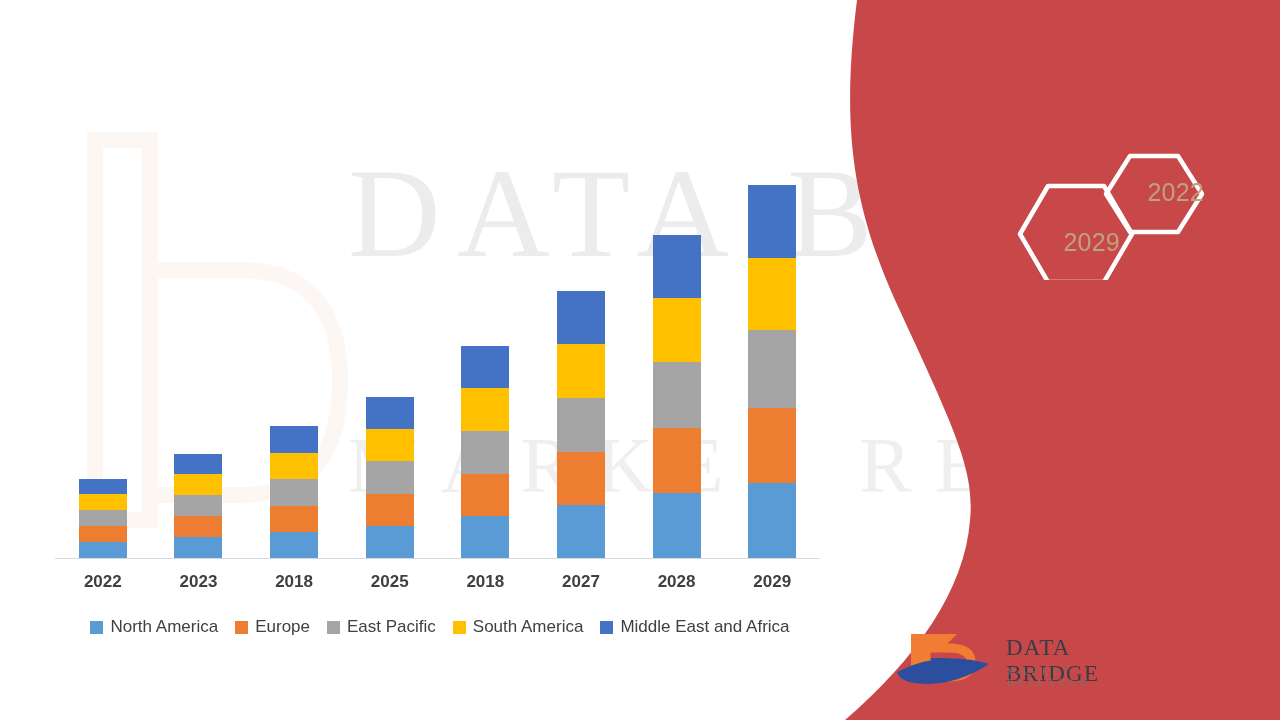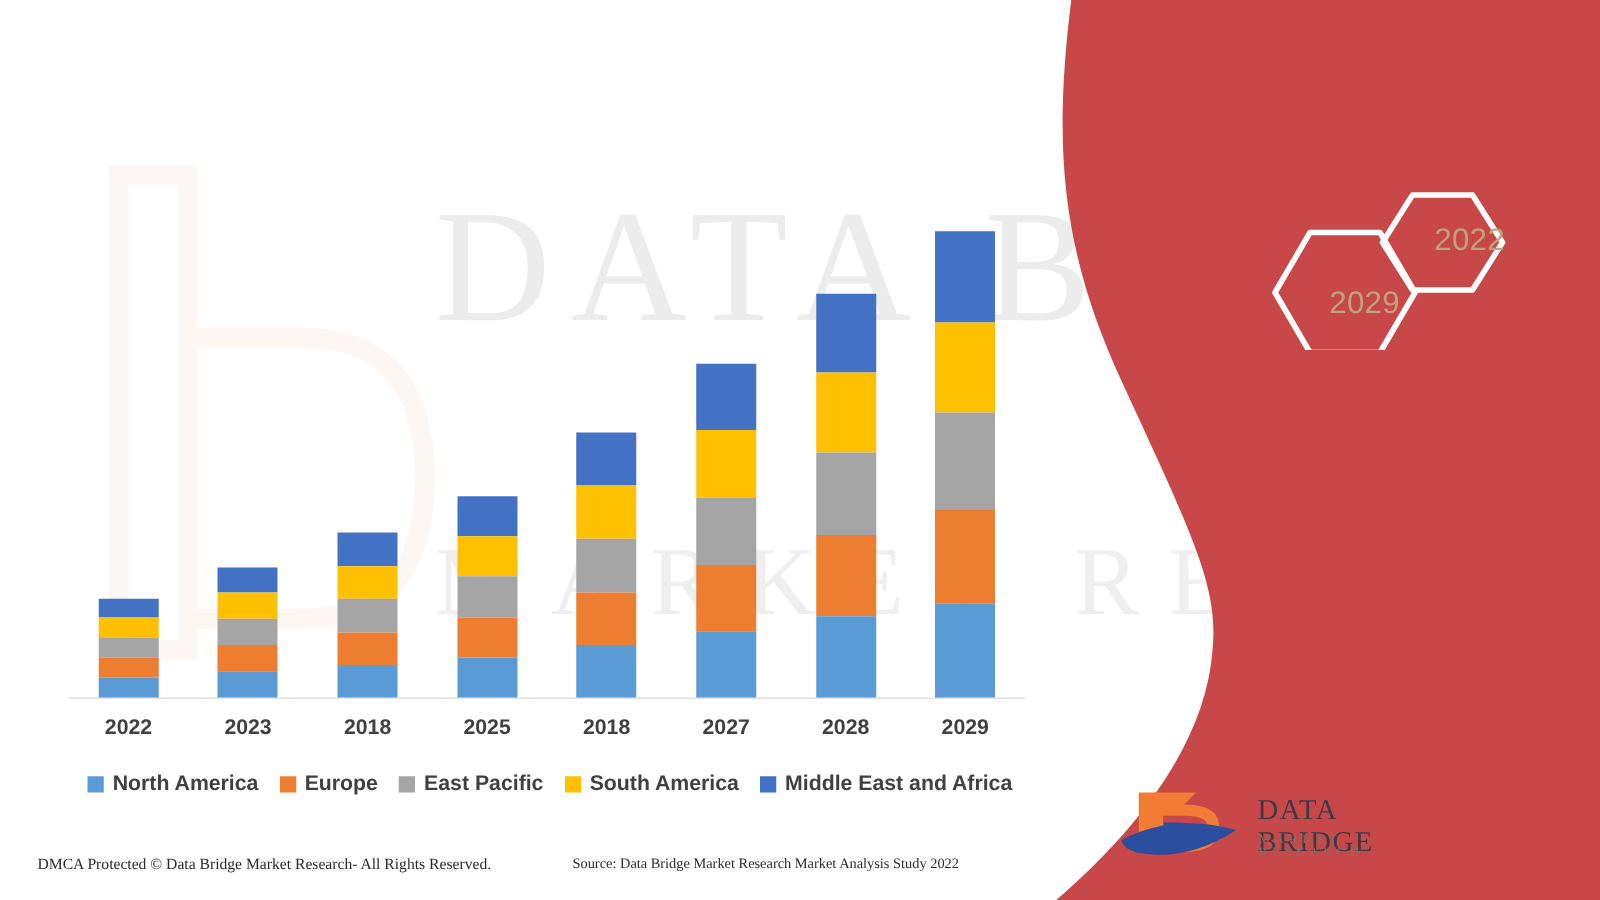--- a/index.html
+++ b/index.html
@@ -80,21 +80,21 @@
   .seg { width:100%; }
 
   .xaxis { position:absolute; left:55px; top:572px; width:765px;
            display:flex; justify-content:space-around; }
   .xlabel { width:95px; text-align:center; font-size:17px; font-weight:700; color:#404040; }
 
   .legend { position:absolute; left:55px; top:617px; width:770px;
             display:flex; justify-content:center; align-items:center; gap:17px; }
   .legend-item { display:flex; align-items:center; gap:7px; }
   .legend-swatch { width:13px; height:13px; display:inline-block; }
-  .legend-text { font-size:17px; color:#404040; font-weight:700; }
+  .legend-text { font-size:17px; color:#404040; font-weight:400; }
 
   .footer { position:absolute; left:0; top:684px; width:850px; height:22px; }
   .footer-left {
     position:absolute; left:30px; top:0;
     font-family:"Liberation Serif", serif; font-size:12.5px; color:#2b2b2b;
   }
   .footer-right {
     position:absolute; left:458px; top:1px;
     font-family:"Liberation Serif", serif; font-size:11.5px; color:#2b2b2b;
   }
@@ -243,18 +243,14 @@
       <div class="legend-item">
         <span class="legend-swatch" style="background: rgb(255, 192, 0);"></span>
         <span class="legend-text">South America</span>
       </div>
       <div class="legend-item">
         <span class="legend-swatch" style="background: rgb(68, 114, 196);"></span>
         <span class="legend-text">Middle East and Africa</span>
       </div>
     </div>
 
-  <div class="footer">
-    <div class="footer-left">DMCA Protected © Data Bridge Market Research- All Rights Reserved.</div>
-    <div class="footer-right">Source: Data Bridge Market Research Market Analysis Study 2022</div>
-  </div>
 
 </div>
 
 </body></html>

